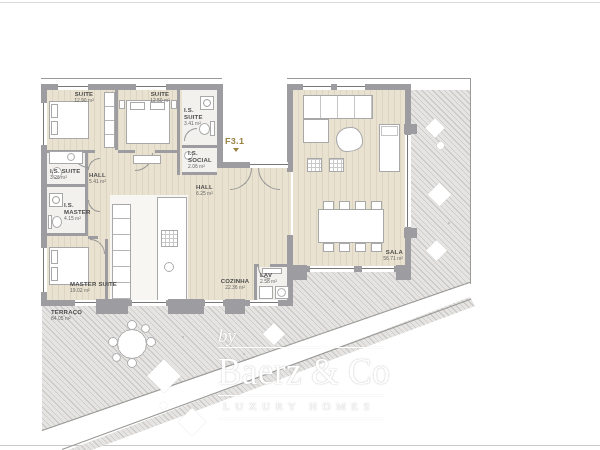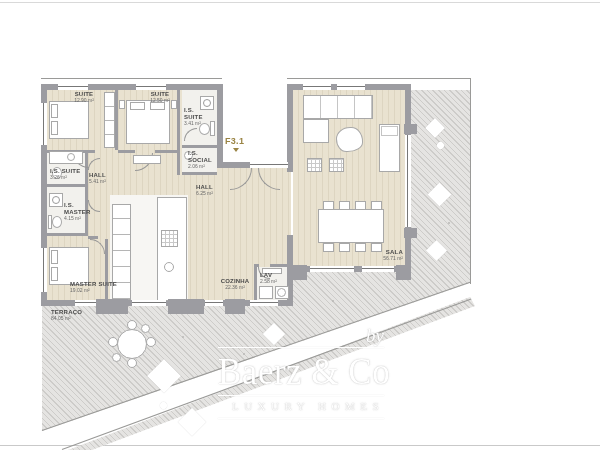--- a/index.html
+++ b/index.html
@@ -35,21 +35,21 @@
   
   .lbl{position:absolute;z-index:10;color:#4a4a4a;line-height:1.15;}
   .lbl .nm{font-size:6px;font-weight:bold;letter-spacing:.2px;}
   .lbl .ar{font-size:5px;color:#6b6b6b;}
   .ctr{text-align:center;}
   .rgt{text-align:right;}
   .unit{position:absolute;z-index:11;font-size:9px;font-weight:bold;color:#9a8444;letter-spacing:.3px;}
   .unit-tri{position:absolute;z-index:11;width:0;height:0;border-left:3px solid transparent;
             border-right:3px solid transparent;border-top:4px solid #9a8444;}
   
-  .wm{position:absolute;left:218px;top:325px;width:166px;z-index:30;text-align:right;color:#ffffff;
+  .wm{position:absolute;left:218px;top:325px;width:166px;z-index:30;text-align:left;color:#ffffff;
       font-family:"Liberation Serif",serif;
       text-shadow:0 0 1px rgba(145,145,145,.6),0 0 2px rgba(170,170,170,.3);}
   .wm-by{font-style:italic;font-size:19px;line-height:22px;}
   .wm-rule{height:0;border-top:1.5px solid rgba(255,255,255,.95);
            box-shadow:0 0 1px rgba(150,150,150,.45);}
   .wm-brand{font-size:35px;line-height:47px;letter-spacing:.5px;white-space:nowrap;transform:scaleY(1.06);}
   .wm-tag{font-size:11px;letter-spacing:5.5px;line-height:15px;padding:3px 0 4px 5px;white-space:nowrap;}
 </style>
 </head>
 <body>

